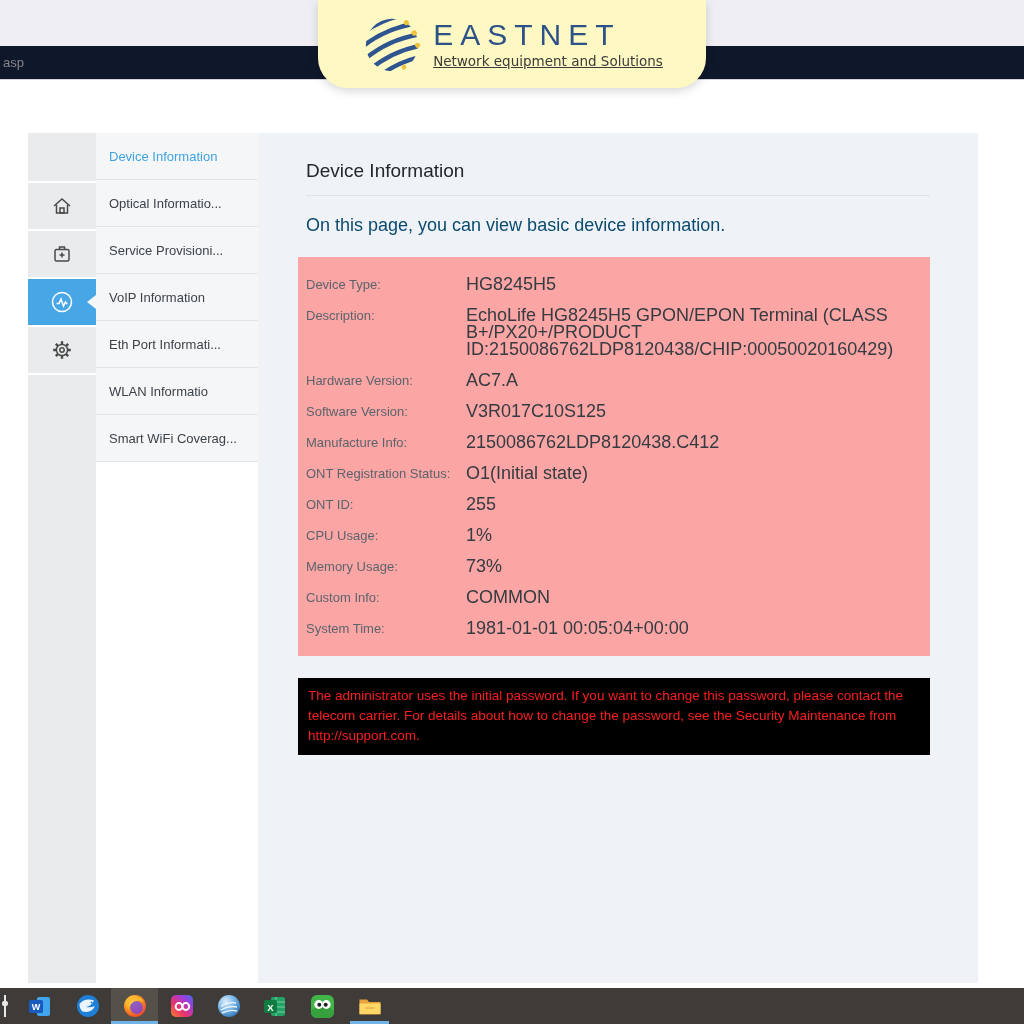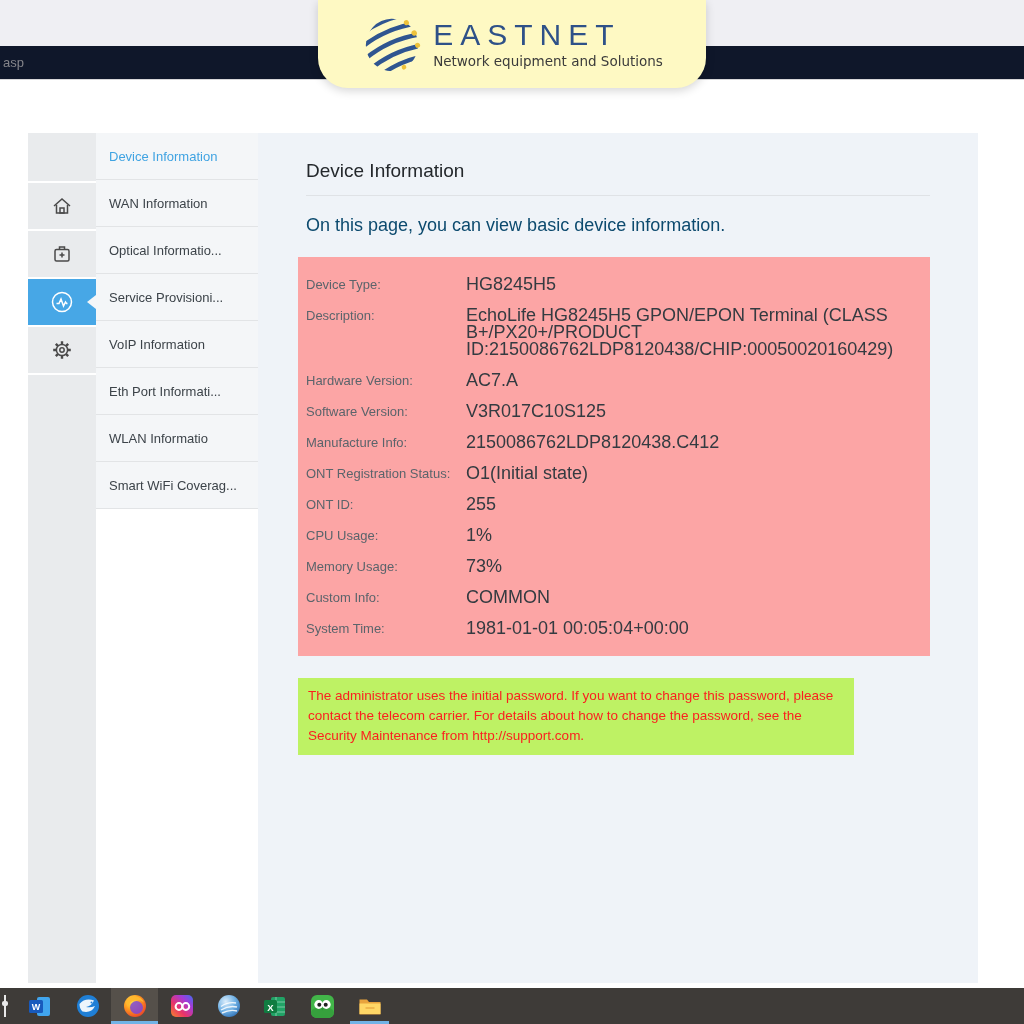--- a/index.html
+++ b/index.html
@@ -13,21 +13,21 @@
               border-bottom:1px solid #d7d7d9;display:flex;align-items:center;}
   .url-text{color:#85858a;font-size:13px;padding-left:3px;}
 
   
   .logo-card{position:absolute;left:318px;top:0;width:388px;height:88px;background:#fef9c3;
              border-radius:0 0 30px 30px;box-shadow:0 3px 10px rgba(0,0,0,.16);z-index:6;
              display:flex;align-items:center;justify-content:center;gap:10px;}
   .logo-globe{width:62px;height:62px;flex:0 0 auto;margin-top:2px;}
   .logo-txt{display:flex;flex-direction:column;}
   .logo-brand{color:#2e5188;font-size:30px;letter-spacing:7px;font-weight:400;line-height:30px;}
-  .logo-tag{color:#3b3b3b;font-size:13.5px;margin-top:3px;font-family:"DejaVu Sans",sans-serif;}
+  .logo-tag{color:#3b3b3b;font-size:13.5px;margin-top:3px;font-family:"DejaVu Sans",sans-serif;text-decoration:underline;}
 
   
   .icon-rail{position:absolute;left:28px;top:133px;width:68px;height:850px;
              display:flex;flex-direction:column;}
   .rail-cell{height:46px;margin-bottom:2px;background:#e9ebed;display:flex;
              align-items:center;justify-content:center;position:relative;cursor:pointer;}
   .rail-cell.empty{height:48px;}
   .rail-cell.filler{flex:1;margin-bottom:0;cursor:default;}
   .rail-cell.active{background:#47a7e6;}
   .rail-cell.active:after{content:"";position:absolute;right:0;top:50%;margin-top:-7px;
@@ -45,21 +45,21 @@
   .content{position:absolute;left:258px;top:133px;width:720px;height:850px;
            background:#eff3f8;box-sizing:border-box;padding-top:24px;}
   .page-title{font-size:19px;color:#24282c;font-weight:400;margin:0 0 0 48px;line-height:28px;}
   .title-divider{height:1px;background:#dfe2e6;margin:10px 0 0 48px;width:624px;}
   .page-note{color:#0c4a6e;font-size:18px;margin:19px 0 0 48px;}
   .info-panel{background:#fca5a5;margin:21px 0 0 40px;width:632px;box-sizing:border-box;
               padding:12px 0 12px 8px;}
   .info-row{display:grid;grid-template-columns:152px 1fr;column-gap:8px;padding:7px 0;}
   .info-label{color:#5b646b;font-size:13px;line-height:17px;}
   .info-value{color:#343b41;font-size:18px;line-height:17px;padding-right:6px;}
-  .warning-box{background:#bef264;margin:22px 0 0 40px;width:556px;box-sizing:border-box;
+  .warning-box{background:#000000;margin:22px 0 0 40px;width:632px;box-sizing:border-box;
                padding:8px 12px 9px 10px;}
   .warning-text{color:#fb1f1f;font-size:13.5px;line-height:20px;}
 
   
   .taskbar{position:absolute;left:0;top:988px;width:1024px;height:36px;background:#3e3b38;
            display:flex;align-items:stretch;}
   .tb-cell{width:47px;display:flex;align-items:center;justify-content:center;
            position:relative;cursor:pointer;}
   .tb-cell.partial{width:15px;justify-content:flex-start;padding-left:2px;}
   .tb-cell.hl{background:#55504a;}
@@ -140,23 +140,20 @@
       </svg>
     </div>
     <div class="rail-cell filler"></div>
   </div>
 
   <div class="submenu" id="submenu">
       <div class="submenu-item active">
     <span>Device Information</span>
   </div>
       <div class="submenu-item">
-    <span>WAN Information</span>
-  </div>
-      <div class="submenu-item">
     <span>Optical Informatio...</span>
   </div>
       <div class="submenu-item">
     <span>Service Provisioni...</span>
   </div>
       <div class="submenu-item">
     <span>VoIP Information</span>
   </div>
       <div class="submenu-item">
     <span>Eth Port Informati...</span>

